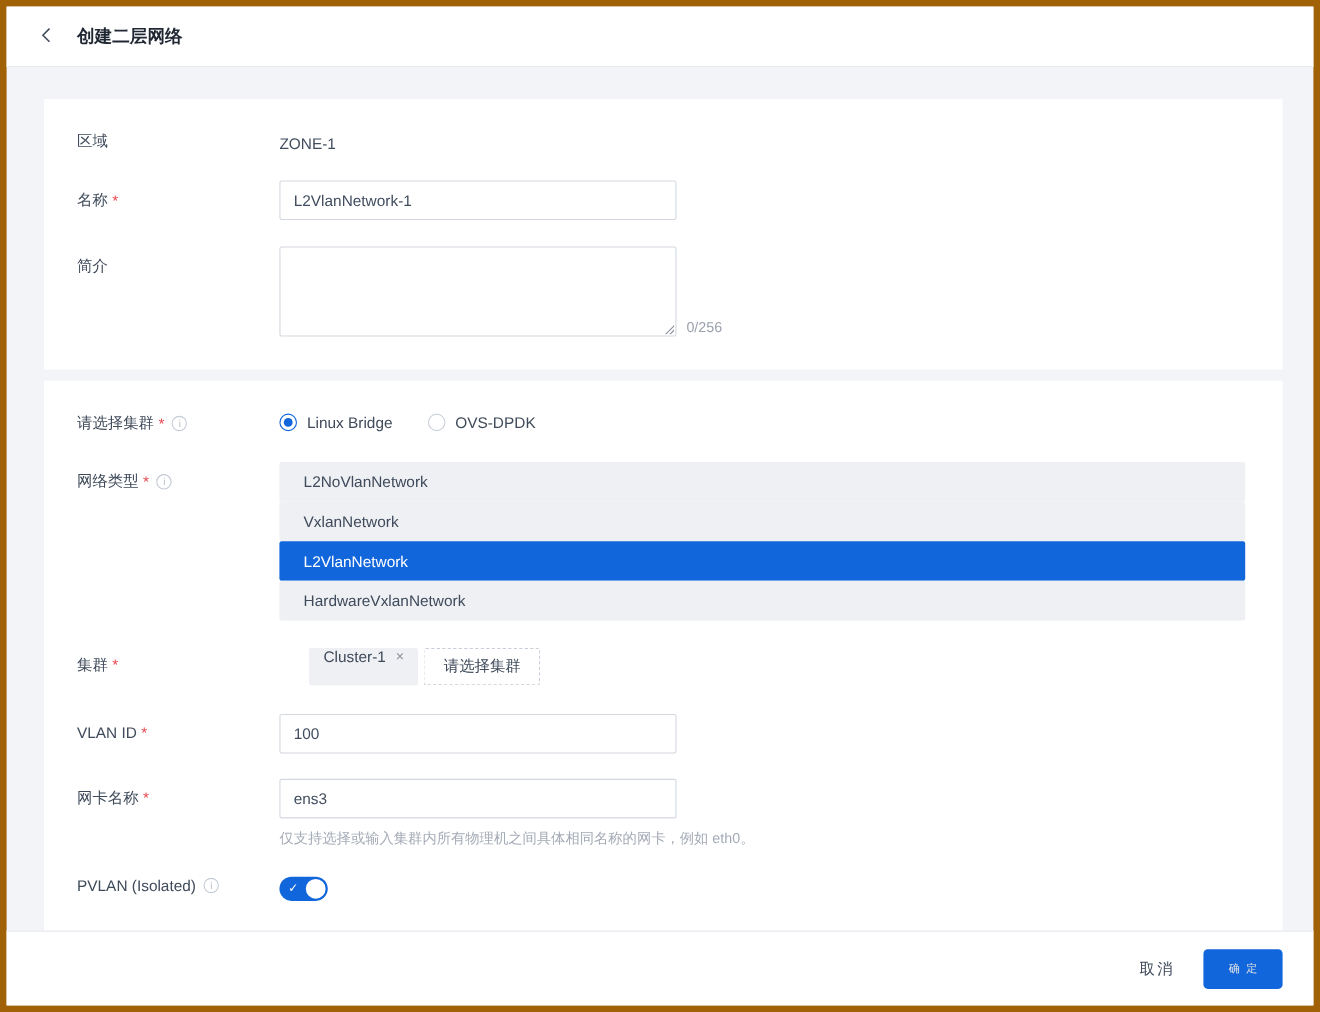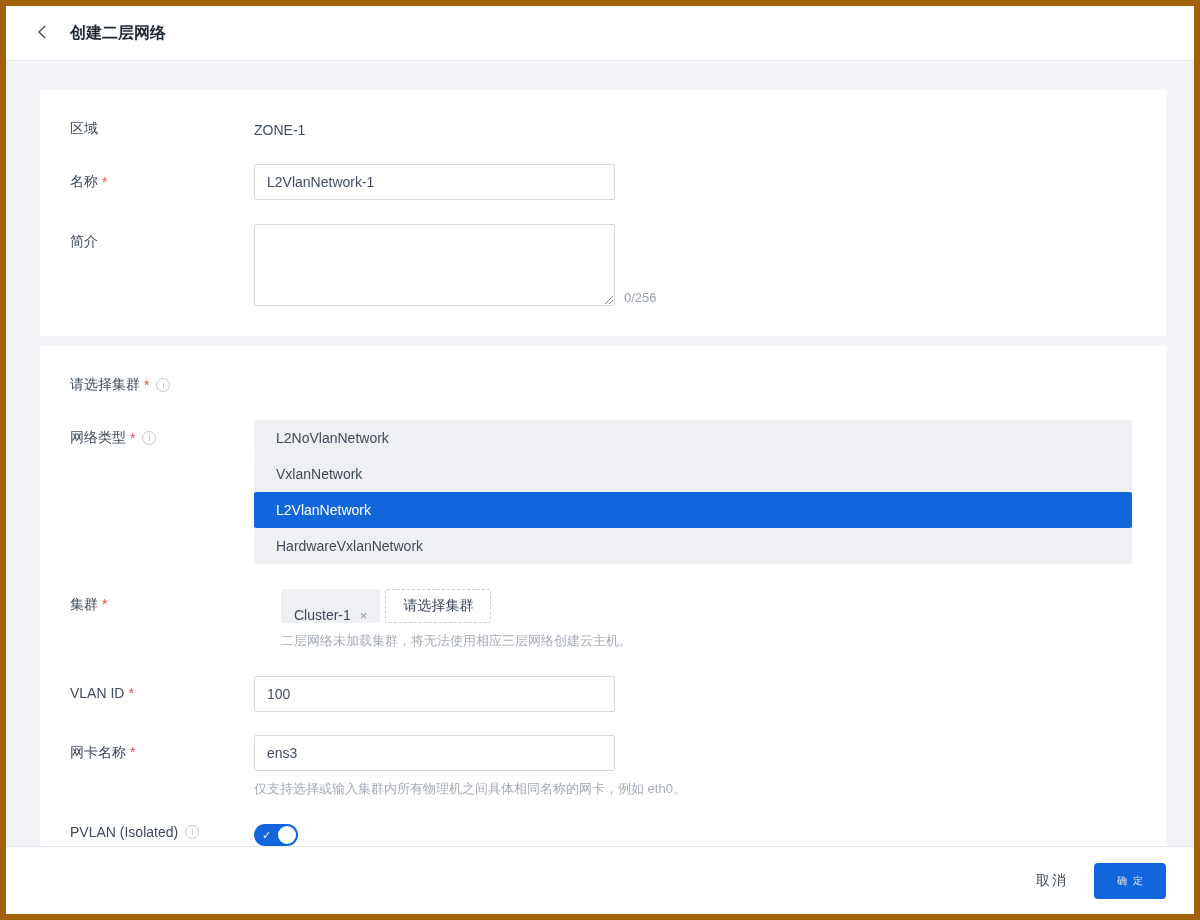--- a/index.html
+++ b/index.html
@@ -106,21 +106,21 @@
     font-size: 14px; color: #3f4a5a; cursor: pointer;
     font-family: "Liberation Sans", "DejaVu Sans", sans-serif;
     display: flex; align-items: center;
   }
   .seg-btn.selected { background: #1266db; color: #ffffff; }
   
   .cluster-line { display: flex; align-items: center; }
   .tag {
     height: 34px; padding: 0 13px;
     background: #eef0f4; border-radius: 2px;
-    display: flex; align-items: flex-end; color: #3f4a5a;
+    display: flex; align-items: flex-start; color: #3f4a5a;
   }
   .tag-close { margin-left: 9px; color: #8a919d; font-size: 13px; cursor: pointer; }
   .dashed-btn {
     height: 34px; padding: 0 17px; margin-left: 5px;
     background: #fff; border: 1px dashed #c9cfd9; border-radius: 2px;
     color: #3f4a5a; font-size: 14px; cursor: pointer;
     font-family: "Liberation Sans", "DejaVu Sans", sans-serif;
     display: flex; align-items: center;
   }
   .hint { margin-top: 9px; color: #a5abb6; font-size: 13px; line-height: 18px; }
@@ -217,20 +217,36 @@
     </div>
 
     <div class="card">
 
       <div class="row">
         <div class="label-col">
           <span>请选择集群</span>
             <span class="req">*</span>
             <span class="info-icon">i</span>
         </div>
+        <div class="control-col">
+          <div class="radio-group">
+            <div class="radio-option selected">
+              <span class="radio-circle">
+                  <span class="radio-dot"></span>
+                </span>
+              <span class="radio-label">Linux Bridge</span>
+            </div>
+            <div class="radio-option">
+              <span class="radio-circle">
+                  <span class="radio-dot"></span>
+                </span>
+              <span class="radio-label">OVS-DPDK</span>
+            </div>
+          </div>
+        </div>
       </div>
 
       <div class="row" style="margin-top:26px;">
         <div class="label-col pad">
           <span>网络类型</span>
             <span class="req">*</span>
             <span class="info-icon">i</span>
         </div>
         <div class="control-col">
           <div class="seg-group">
@@ -248,21 +264,20 @@
             <span class="req">*</span>
         </div>
         <div class="control-col">
           <div class="cluster-line">
             <div class="tag">
               <span>Cluster-1</span>
               <span class="tag-close">×</span>
             </div>
             <button class="dashed-btn">请选择集群</button>
           </div>
-          <div class="hint">二层网络未加载集群，将无法使用相应三层网络创建云主机。</div>
         </div>
       </div>
 
       <div class="row" style="margin-top:26px;">
         <div class="label-col pad">
           <span>VLAN ID</span>
             <span class="req">*</span>
         </div>
         <div class="control-col">
           <input class="text-input" type="text" value="100" style="">

